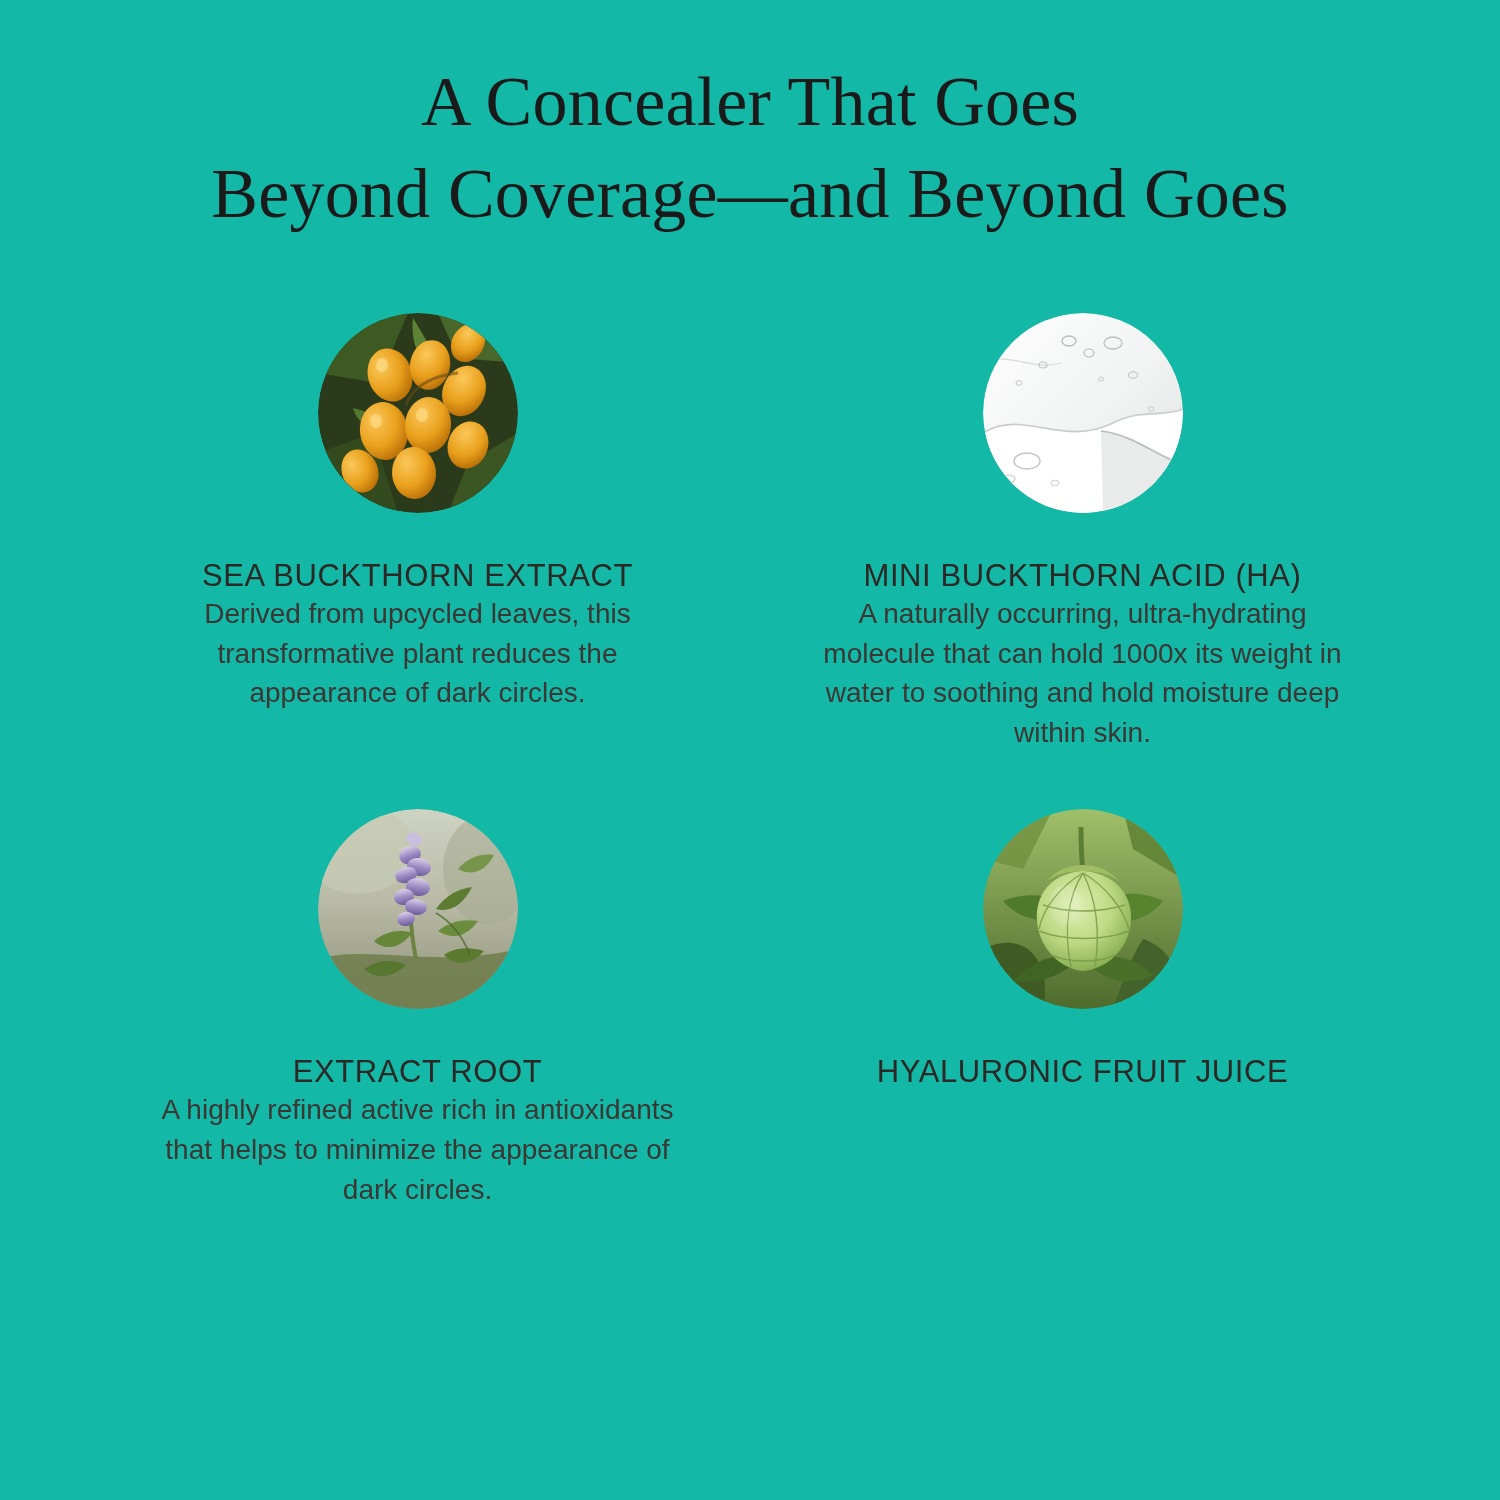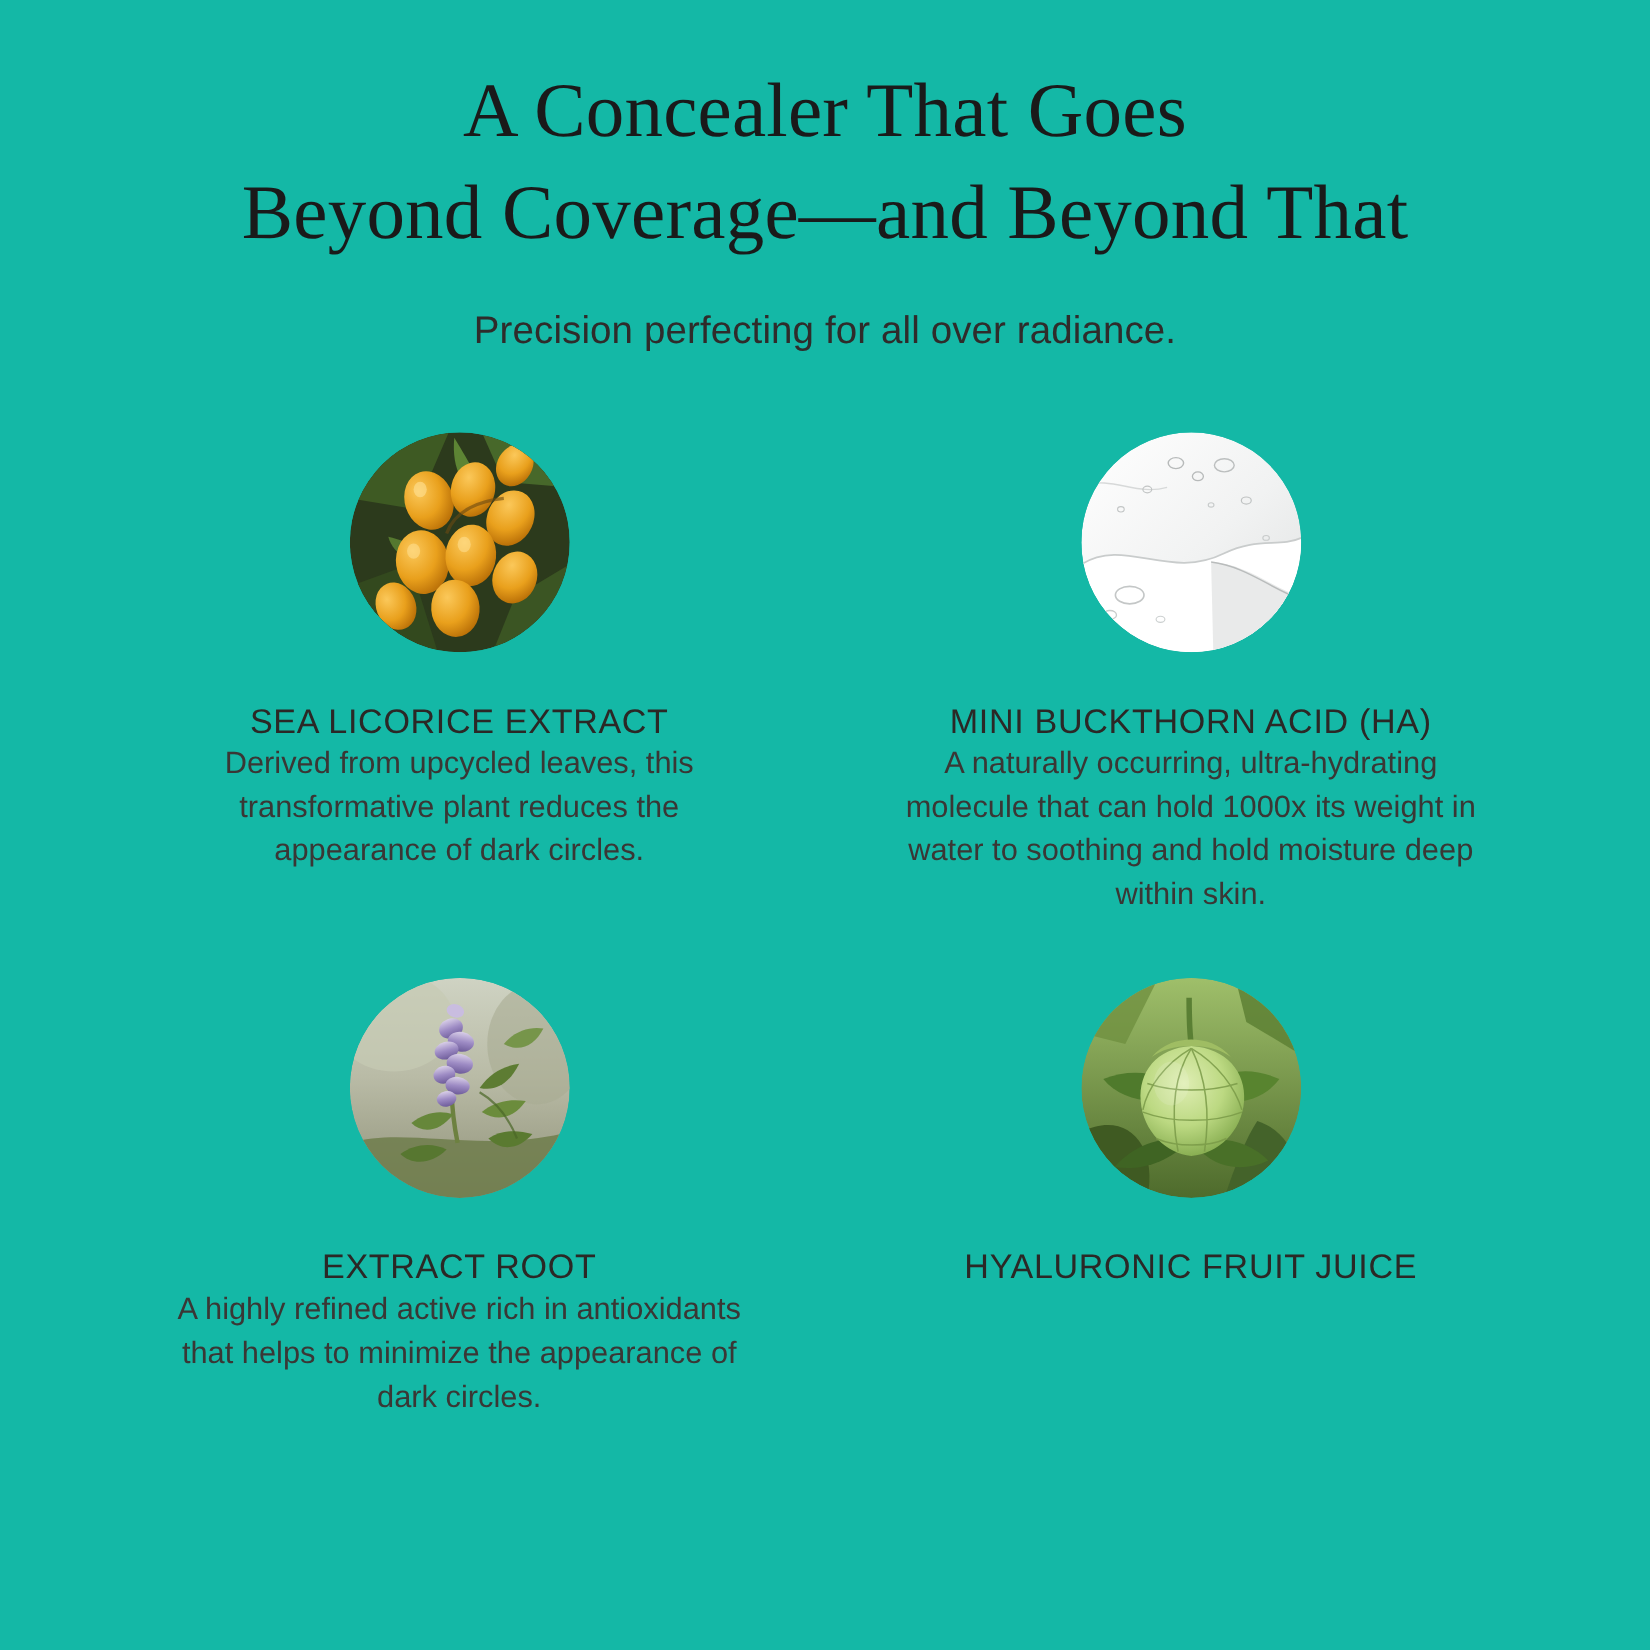--- a/index.html
+++ b/index.html
@@ -89,23 +89,22 @@
   }
 </style>
 </head>
 <body>
 
 <div class="page">
 
   <div class="header">
     <h1 class="headline">
       <span class="line">A Concealer That Goes</span>
-      <span class="line">Beyond Coverage—and Beyond That</span>
+      <span class="line">Beyond Coverage—and Beyond Goes</span>
     </h1>
-    <div class="subhead">Precision perfecting for all over radiance.</div>
   </div>
 
   <div class="grid">
 
     <div class="cell">
       <div class="thumb">
         <svg viewBox="0 0 200 200" xmlns="http://www.w3.org/2000/svg" aria-hidden="true">
           <defs>
             <clipPath id="c1">
                 <circle cx="100" cy="100" r="100"></circle>
@@ -133,21 +132,21 @@
             <ellipse cx="96" cy="160" rx="22" ry="26" fill="url(#berry)" transform="rotate(-4 96 160)"></ellipse>
             <ellipse cx="42" cy="158" rx="18" ry="22" fill="url(#berry)" transform="rotate(-22 42 158)"></ellipse>
             <ellipse cx="150" cy="30" rx="16" ry="20" fill="url(#berry)" transform="rotate(30 150 30)"></ellipse>
             <ellipse cx="64" cy="52" rx="6" ry="7" fill="#ffe39a" opacity="0.55"></ellipse>
             <ellipse cx="104" cy="102" rx="6" ry="7" fill="#ffe39a" opacity="0.5"></ellipse>
             <ellipse cx="58" cy="108" rx="6" ry="7" fill="#ffe39a" opacity="0.5"></ellipse>
             <path d="M88 92 C96 70 120 62 140 60" stroke="#6b4a12" stroke-width="3" fill="none" opacity="0.6"></path>
           </g>
         </svg>
       </div>
-      <div class="cell-title">SEA LICORICE EXTRACT</div>
+      <div class="cell-title">SEA BUCKTHORN EXTRACT</div>
       <div class="cell-desc">Derived from upcycled leaves, this transformative plant reduces the appearance of dark circles.</div>
     </div>
 
     <div class="cell">
       <div class="thumb">
         <svg viewBox="0 0 200 200" xmlns="http://www.w3.org/2000/svg" aria-hidden="true">
           <defs>
             <clipPath id="c2">
                 <circle cx="100" cy="100" r="100"></circle>
               </clipPath>

